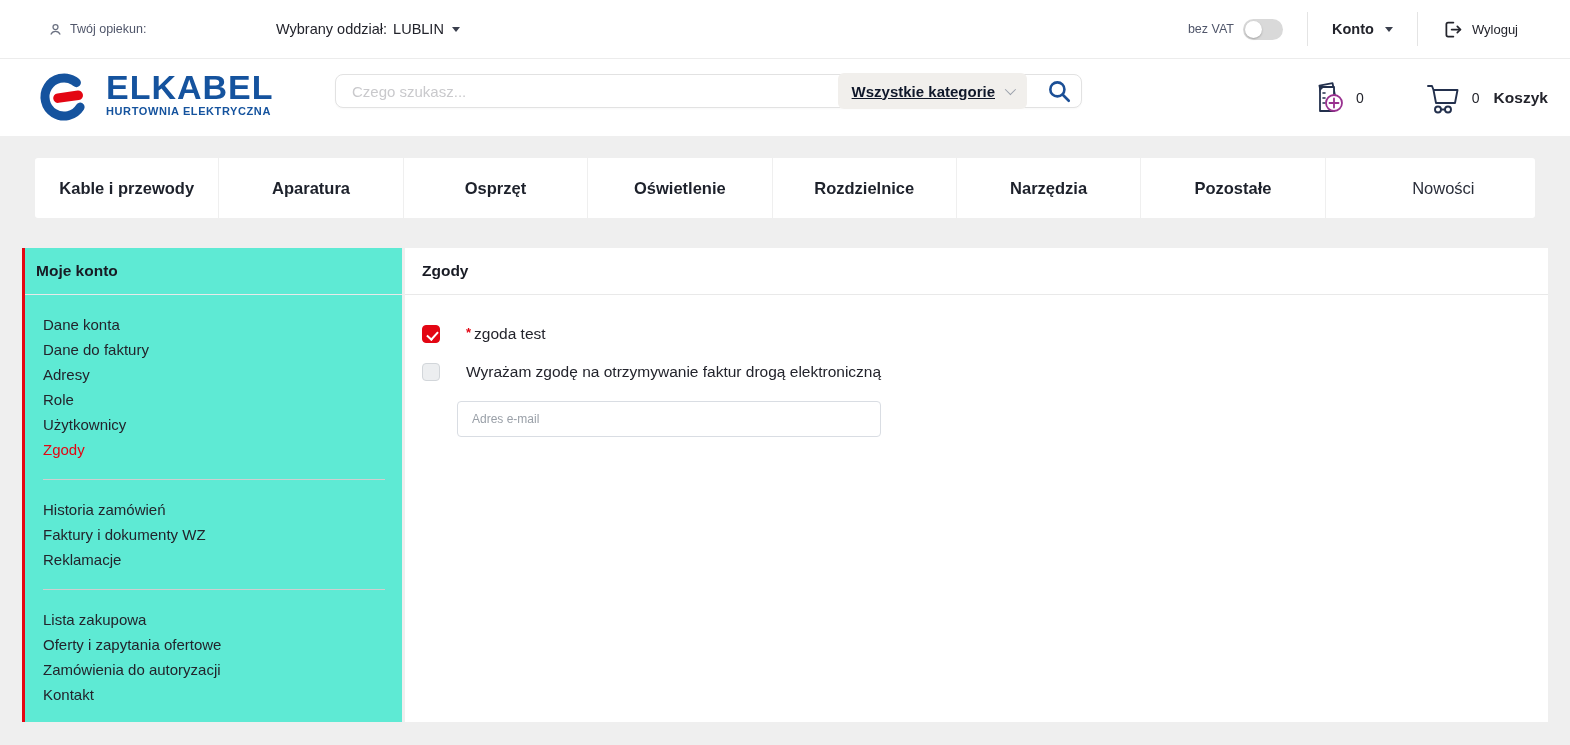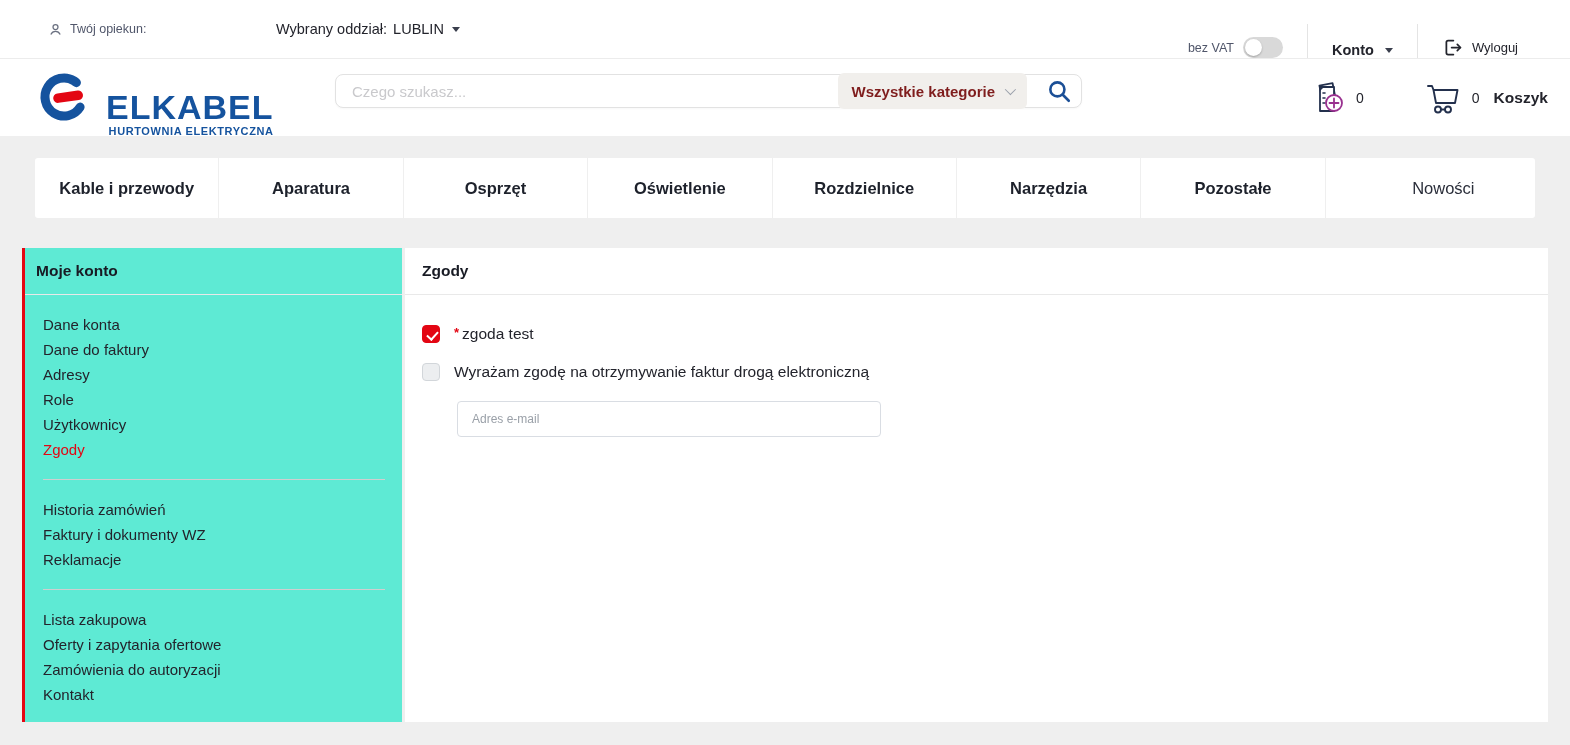--- a/index.html
+++ b/index.html
@@ -8,41 +8,41 @@
     --border:#e7e7e7; --input-border:#d9dde3; --pill:#f1efec;
   }
   *{margin:0;padding:0;box-sizing:border-box;}
   html,body{width:1570px;height:745px;}
   body{background:var(--bg);font-family:"Liberation Sans",sans-serif;color:var(--dark);overflow:hidden;}
 
   
   .topbar{position:relative;height:59px;background:#fff;border-bottom:1px solid #ececec;}
   .topbar-left{position:absolute;left:48px;top:0;height:100%;display:flex;align-items:center;gap:7px;font-size:12.5px;color:var(--gray-text);}
   .topbar-center{position:absolute;left:276px;top:0;height:100%;display:flex;align-items:center;gap:6px;font-size:14.5px;font-weight:500;color:var(--dark);}
-  .topbar-right{position:absolute;right:52px;top:0;height:100%;display:flex;align-items:flex-end;}
+  .topbar-right{position:absolute;right:52px;top:0;height:100%;display:flex;align-items:center;}
   .tb-seg{display:flex;align-items:center;gap:9px;padding:0 24px;}
   .tb-sep{width:1px;height:34px;background:#e4e4e4;}
   .tb-vat{font-size:12.5px;color:var(--gray-text);}
   .tb-konto{font-size:14.5px;font-weight:600;color:var(--dark);}
   .tb-logout{font-size:13px;color:var(--dark);}
   .caret-solid{width:0;height:0;border-left:4.5px solid transparent;border-right:4.5px solid transparent;border-top:5px solid #3a3f4d;display:inline-block;margin-left:2px;}
   .toggle{width:40px;height:21px;border-radius:11px;background:#d9d9d9;position:relative;display:inline-block;cursor:pointer;}
   .toggle .knob{position:absolute;left:2px;top:2px;width:17px;height:17px;border-radius:50%;background:#fff;box-shadow:0 1px 2px rgba(0,0,0,.25);}
 
   
   .header{position:relative;height:77px;background:#fff;}
   .logo{position:absolute;left:38px;top:11px;display:flex;align-items:flex-start;gap:12px;cursor:pointer;}
-  .logo-text{display:flex;flex-direction:column;align-items:flex-end;margin-top:20px;}
+  .logo-text{display:flex;flex-direction:column;margin-top:0;}
   .logo-title{font-size:34px;font-weight:800;color:var(--blue);letter-spacing:1px;line-height:34px;}
   .logo-sub{font-size:11px;font-weight:700;color:var(--blue);letter-spacing:.6px;margin-top:1px;}
   .searchbox{position:absolute;left:335px;top:15px;width:747px;height:34px;border:1px solid #e2e2e2;border-radius:8px;background:#fff;display:flex;align-items:center;box-shadow:0 1px 2px rgba(0,0,0,.03);}
   .search-input{flex:1;border:0;outline:none;font-size:15px;padding:0 16px;color:var(--dark);background:transparent;font-family:"Liberation Sans",sans-serif;}
   .search-input::placeholder{color:#c9c9cc;}
   .cat-pill{display:flex;align-items:center;gap:10px;background:var(--pill);border-radius:6px;height:36px;padding:0 14px;margin-right:10px;cursor:pointer;}
-  .cat-pill .label{font-size:15px;font-weight:700;color:#7f1d1d;}
+  .cat-pill .label{font-size:15px;font-weight:700;color:#0f172a;text-decoration:underline;}
   .chevron{width:8px;height:8px;border-right:1.6px solid #9aa0ab;border-bottom:1.6px solid #9aa0ab;transform:rotate(45deg) translateY(-2px);display:inline-block;}
   .search-btn{width:44px;height:44px;display:flex;align-items:center;justify-content:center;cursor:pointer;background:none;border:0;}
   .hdr-icons{position:absolute;left:1310px;top:0;height:100%;display:flex;align-items:center;gap:58px;}
   .icon-group{display:flex;align-items:center;gap:8px;cursor:pointer;}
   .count{font-size:14px;color:var(--dark);}
   .cart-label{font-size:15.5px;font-weight:700;color:var(--dark);margin-left:6px;}
 
   
   .nav-wrap{padding:22px 35px 0 35px;background:var(--bg);}
   .nav{display:flex;background:#fff;border-radius:3px;height:60px;}
@@ -55,21 +55,21 @@
   .sidebar{width:380px;background:#5eead4;border-left:3px solid var(--red);}
   .panel-title{height:47px;display:flex;align-items:center;font-size:15.5px;font-weight:700;color:#181b24;border-bottom:1px solid #e9e9e9;}
   .sidebar .panel-title{padding-left:11px;}
   .side-list{padding:17px 14px 0 18px;}
   .side-item{font-size:15px;line-height:25px;color:var(--dark);cursor:pointer;}
   .side-item.active{color:var(--red);}
   .side-divider{border:0;border-top:1px solid #cfcfcf;margin:17px 3px 17px 0;}
   .main{flex:1;background:#fff;}
   .main .panel-title{padding-left:17px;}
   .main-body{padding:30px 0 0 17px;}
-  .consent-row{display:flex;align-items:center;gap:14px;margin-bottom:20px;}
+  .consent-row{display:flex;align-items:center;gap:26px;margin-bottom:20px;}
   .checkbox{width:18px;height:18px;border-radius:4px;flex:0 0 auto;cursor:pointer;position:relative;background:#eceef0;border:1px solid #d2d6da;}
   .checkbox.checked{background:var(--red);border-color:var(--red);}
   .checkbox.checked::after{content:"";position:absolute;left:5.5px;top:2.5px;width:5px;height:9px;border:solid #fff;border-width:0 2.2px 2.2px 0;transform:rotate(42deg);}
   .consent-label{font-size:15.5px;color:var(--dark);}
   .req{color:var(--red);font-size:13px;vertical-align:top;margin-right:3px;font-weight:700;}
   .email-field{display:block;margin:14px 0 0 35px;width:424px;height:36px;border:1px solid var(--input-border);border-radius:4px;font-size:12px;padding:0 14px;color:var(--dark);outline:none;font-family:"Liberation Sans",sans-serif;background:#fff;}
   .email-field::placeholder{color:#9aa0a8;}
 
   svg{display:block;}
 </style>

